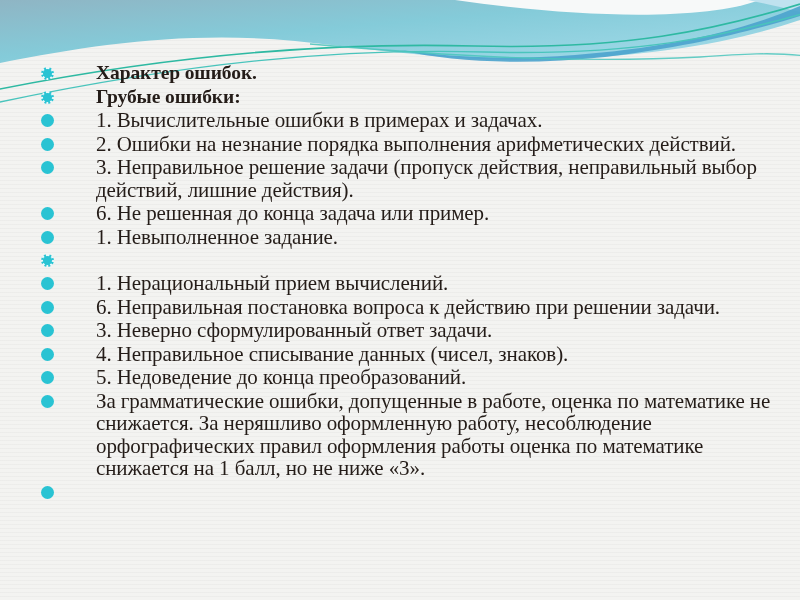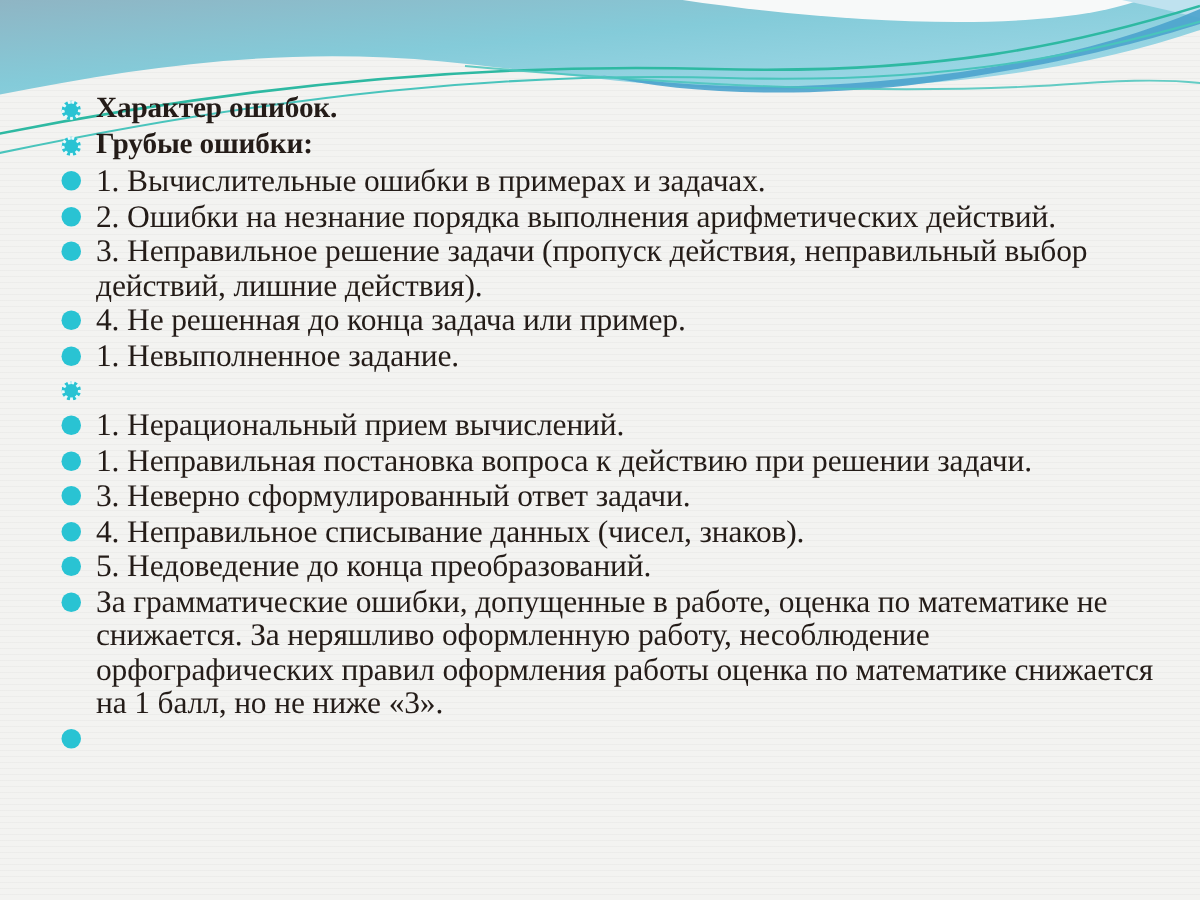--- a/index.html
+++ b/index.html
@@ -32,20 +32,21 @@
     left: 0;
     width: 800px;
     padding: 0;
   }
   .item {
     display: flex;
     align-items: flex-start;
     padding-left: 41px;
     margin: 0 0 1px 0;
     min-height: 22px;
+    gap: 32px;
   }
   .bullet {
     flex: 0 0 13px;
     width: 13px;
     height: 13px;
     margin-top: 5px;
     margin-right: 10px;
     border-radius: 50%;
     background: var(--bullet-color, #29c3d3);
   }
@@ -108,36 +109,36 @@
       <div class="item">
     <span class="bullet"></span>
     <span class="txt">2. Ошибки на незнание порядка выполнения арифметических действий.</span>
   </div>
       <div class="item">
     <span class="bullet"></span>
     <span class="txt">3. Неправильное решение задачи (пропуск действия, неправильный выбор действий, лишние действия).</span>
   </div>
       <div class="item">
     <span class="bullet"></span>
-    <span class="txt">4. Не решенная до конца задача или пример.</span>
+    <span class="txt">6. Не решенная до конца задача или пример.</span>
   </div>
       <div class="item">
     <span class="bullet"></span>
     <span class="txt">1. Невыполненное задание.</span>
   </div>
       <div class="item header">
     <span class="bullet"></span>
   </div>
       <div class="item">
     <span class="bullet"></span>
     <span class="txt">1. Нерациональный прием вычислений.</span>
   </div>
       <div class="item">
     <span class="bullet"></span>
-    <span class="txt">1. Неправильная постановка вопроса к действию при решении задачи.</span>
+    <span class="txt">6. Неправильная постановка вопроса к действию при решении задачи.</span>
   </div>
       <div class="item">
     <span class="bullet"></span>
     <span class="txt">3. Неверно сформулированный ответ задачи.</span>
   </div>
       <div class="item">
     <span class="bullet"></span>
     <span class="txt">4. Неправильное списывание данных (чисел, знаков).</span>
   </div>
       <div class="item">

